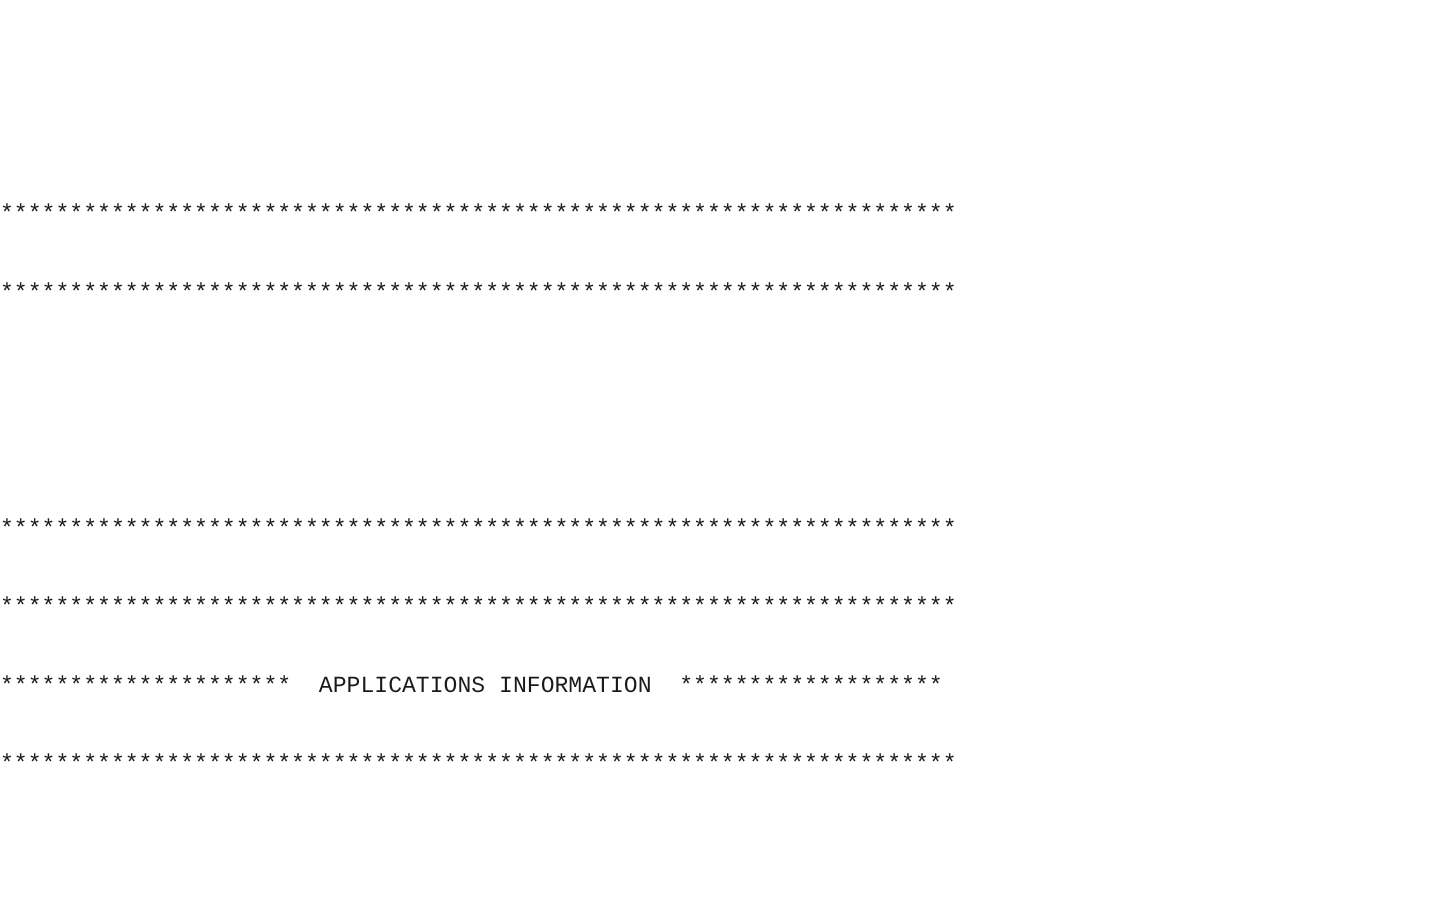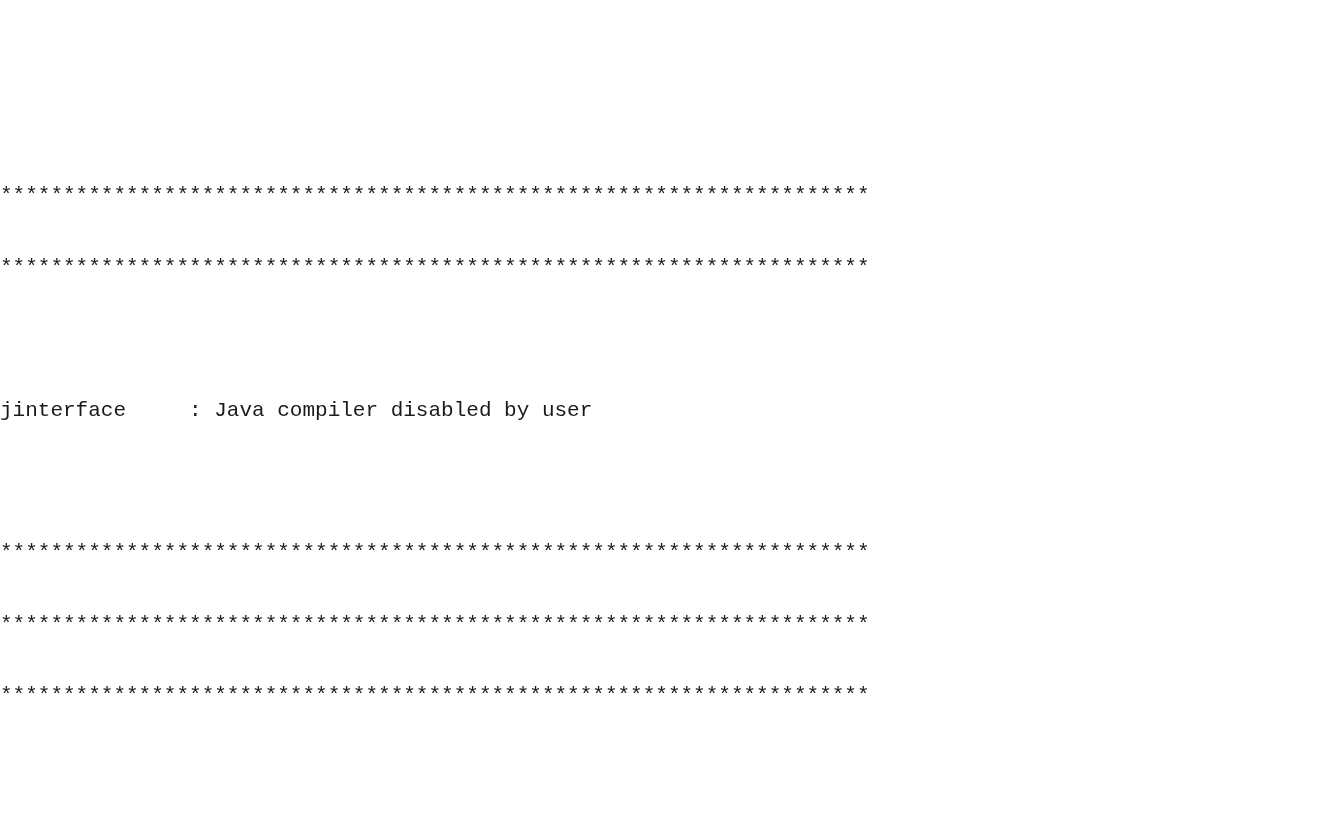--- a/index.html
+++ b/index.html
@@ -24,24 +24,24 @@
   </style>
 </head>
 <body>
 
 
 
 <div class="terminal">
 <span class="line">*********************************************************************</span>
 <span class="line">*********************************************************************</span>
 <span class="line"> </span>
-<span class="line">jinterface     : Java compiler disabled by user</span>
 <span class="line"> </span>
 <span class="line">*********************************************************************</span>
 <span class="line">*********************************************************************</span>
+<span class="line">*********************  APPLICATIONS INFORMATION  *******************</span>
 <span class="line">*********************************************************************</span>
 
 
 
 
 
 
 
 
 

